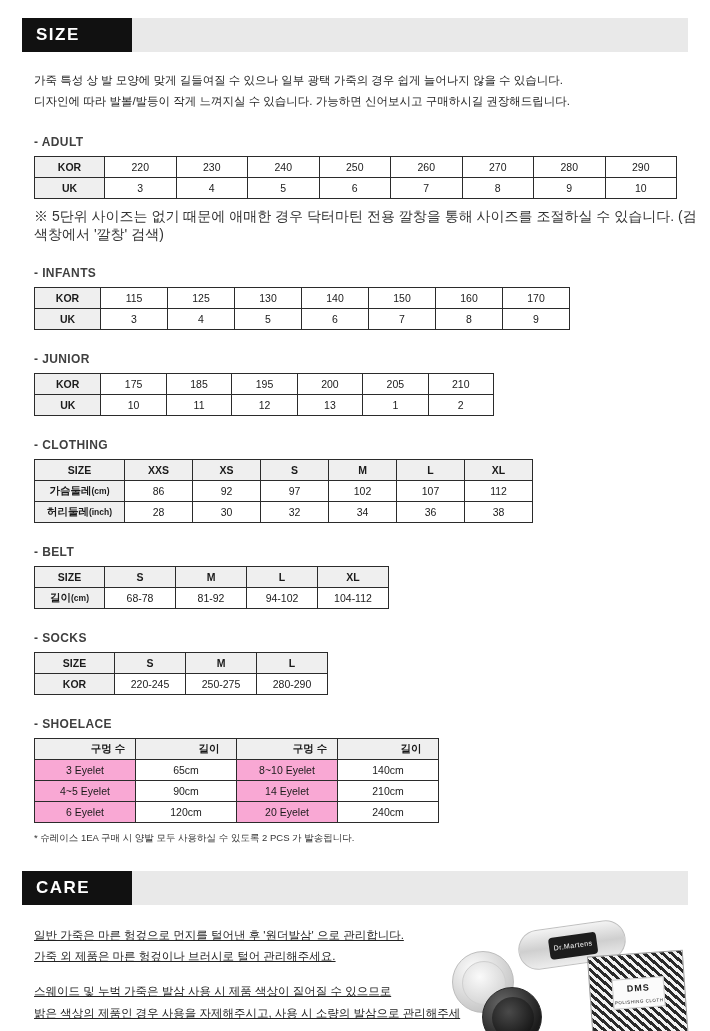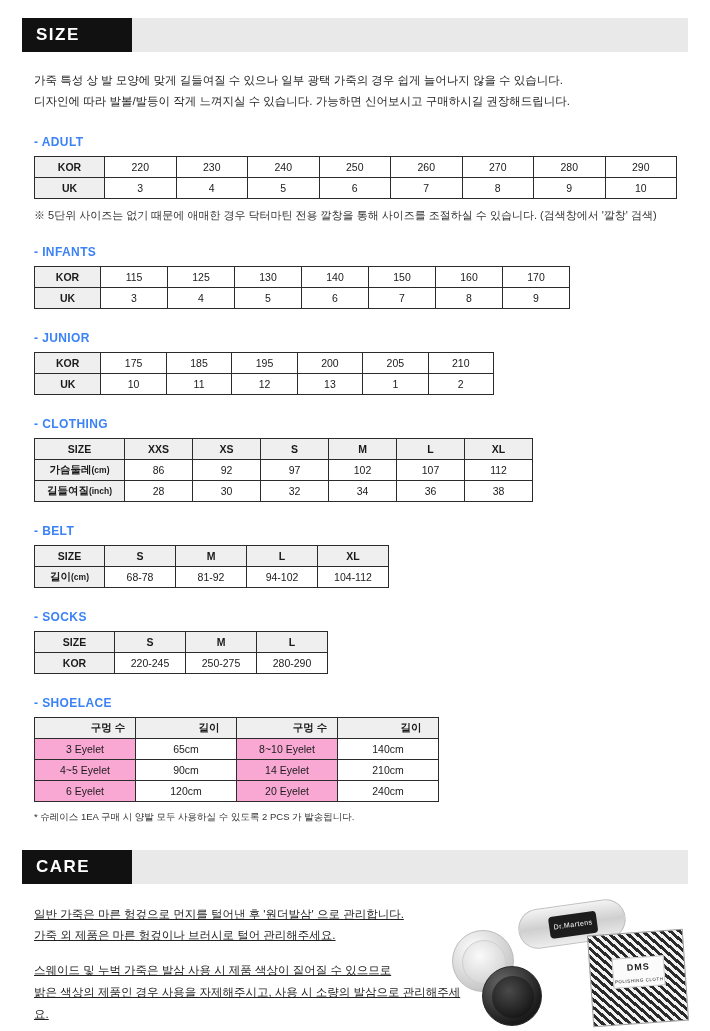--- a/index.html
+++ b/index.html
@@ -43,21 +43,21 @@
     font-size: 11.5px;
     line-height: 1.85;
     color: #222;
   }
 
   .sec-label {
     margin: 22px 0 7px 34px;
     font-size: 12px;
     font-weight: bold;
     letter-spacing: 0.4px;
-    color: #3b82f6;
+    color: #404040;
   }
 
   table.sz {
     border-collapse: collapse;
     margin-left: 34px;
     table-layout: fixed;
   }
   table.sz td, table.sz th {
     border: 1px solid #2b2b2b;
     height: 21px;
@@ -71,21 +71,21 @@
   table.sz td.hd, table.sz th.hd {
     background: #efefef;
     font-weight: bold;
   }
   table.sz td.hdrow {
     background: #efefef;
     font-weight: bold;
   }
   .note {
     margin: 9px 0 0 34px;
-    font-size: 11px;
+    font-size: 14px;
     color: #333;
   }
   .note.small {
     font-size: 9.5px;
   }
 
   
   .t-adult { width: 642px; }
   .t-adult td { width: 71.5px; }
   .t-adult td.first { width: 70px; }
@@ -323,21 +323,21 @@
     <tr>
       <td class="hdrow first"><span>가슴둘레</span><span class="sub">(cm)</span></td>
       <td>86</td>
       <td>92</td>
       <td>97</td>
       <td>102</td>
       <td>107</td>
       <td>112</td>
     </tr>
     <tr>
-      <td class="hdrow first"><span>길들여질</span><span class="sub">(inch)</span></td>
+      <td class="hdrow first"><span>허리둘레</span><span class="sub">(inch)</span></td>
       <td>28</td>
       <td>30</td>
       <td>32</td>
       <td>34</td>
       <td>36</td>
       <td>38</td>
     </tr>
   </tbody>
     </table>
 

